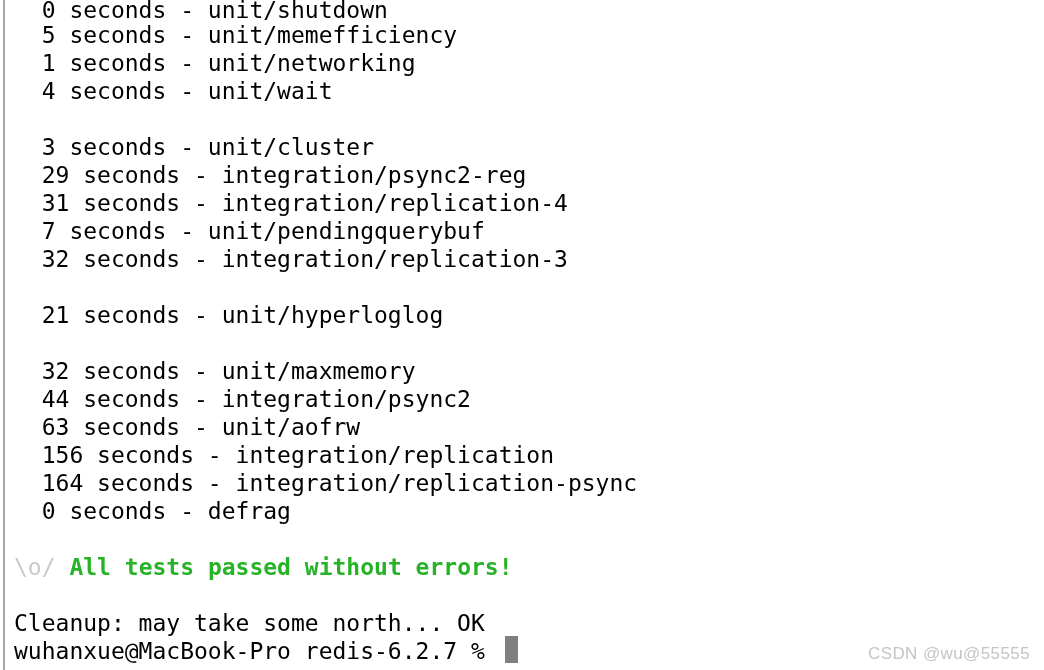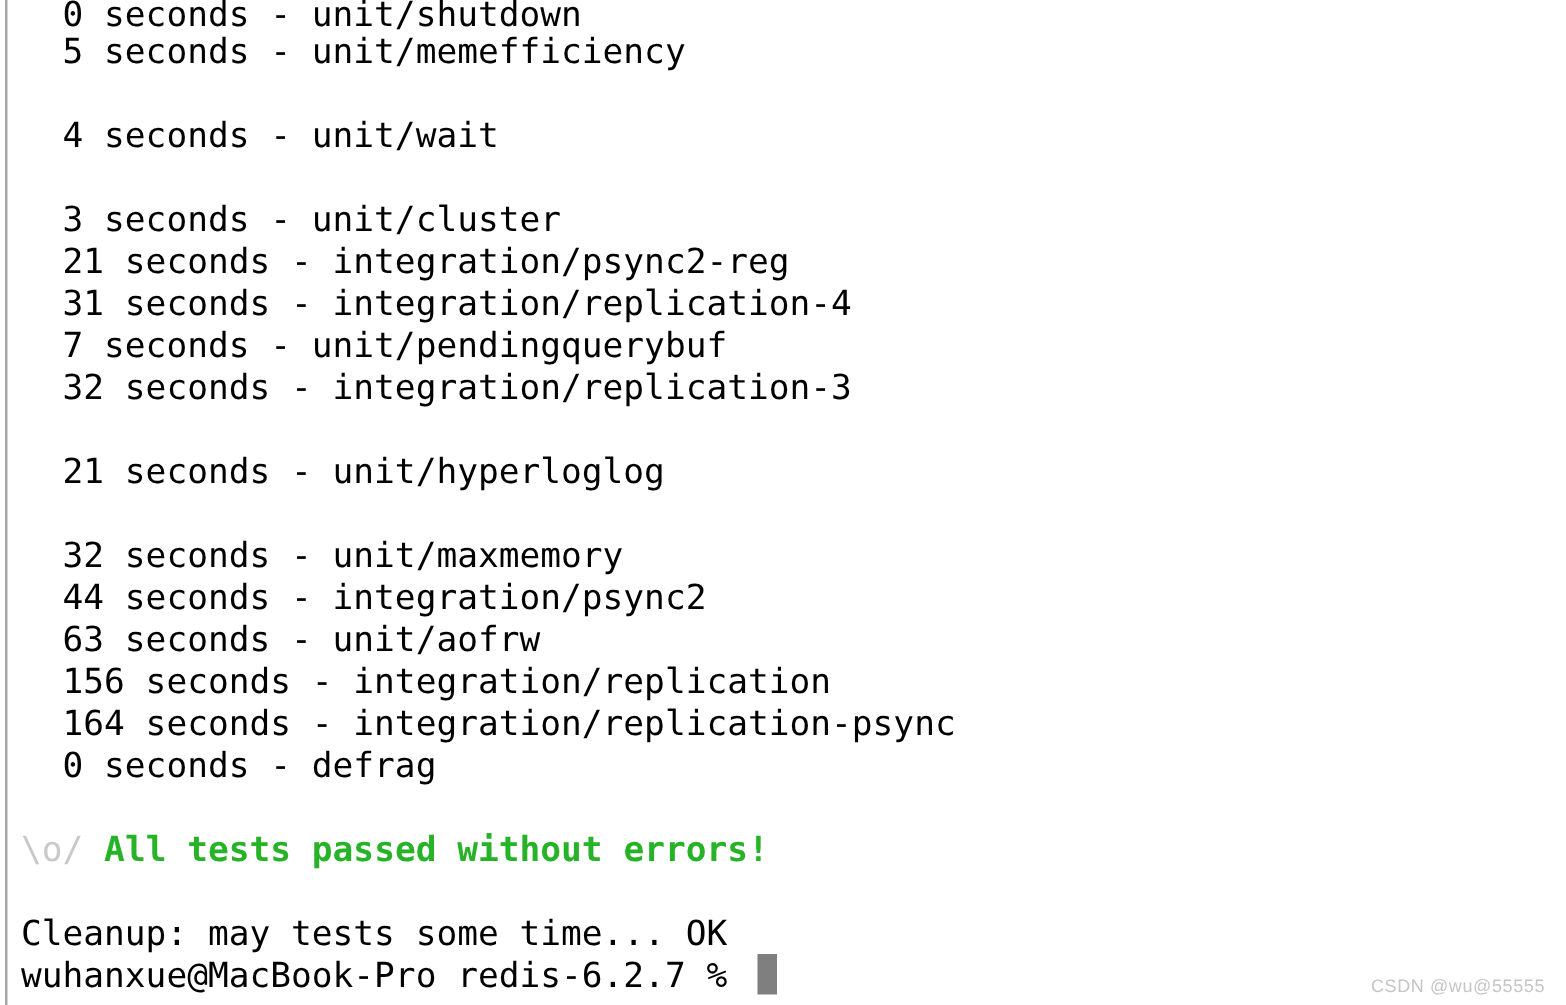--- a/index.html
+++ b/index.html
@@ -76,54 +76,55 @@
     background: #7f7f7f;
     top: 636px;
     left: 505px;
   }
 
   #watermark {
     position: absolute;
     right: 14px;
     bottom: 6px;
     font-family: "Liberation Sans", sans-serif;
-    font-size: 12px;
+    font-size: 17px;
     color: #c5c5c5;
     letter-spacing: 0.4px;
     white-space: pre;
   }
 </style>
 </head>
 <body>
 
 <div id="terminal">
 
   <div id="window-frame-edge"></div>
 
   <div id="screen">
 
     <div class="line indent" style="top:-4px;">  0 seconds - unit/shutdown</div>
     <div class="line indent" style="top:21px;">  5 seconds - unit/memefficiency</div>
+    <div class="line indent" style="top:49px;">  1 seconds - unit/networking</div>
     <div class="line indent" style="top:77px;">  4 seconds - unit/wait</div>
     <div class="line indent" style="top:133px;">  3 seconds - unit/cluster</div>
-    <div class="line indent" style="top:161px;">  21 seconds - integration/psync2-reg</div>
+    <div class="line indent" style="top:161px;">  29 seconds - integration/psync2-reg</div>
     <div class="line indent" style="top:189px;">  31 seconds - integration/replication-4</div>
     <div class="line indent" style="top:217px;">  7 seconds - unit/pendingquerybuf</div>
     <div class="line indent" style="top:245px;">  32 seconds - integration/replication-3</div>
     <div class="line indent" style="top:301px;">  21 seconds - unit/hyperloglog</div>
     <div class="line indent" style="top:357px;">  32 seconds - unit/maxmemory</div>
     <div class="line indent" style="top:385px;">  44 seconds - integration/psync2</div>
     <div class="line indent" style="top:413px;">  63 seconds - unit/aofrw</div>
     <div class="line indent" style="top:441px;">  156 seconds - integration/replication</div>
     <div class="line indent" style="top:469px;">  164 seconds - integration/replication-psync</div>
     <div class="line indent" style="top:497px;">  0 seconds - defrag</div>
 
     <div class="line" style="top:553px;"><span class="seg-dim">\o/</span><span> </span><span class="seg-ok">All tests passed without errors!</span></div>
 
-    <div class="line" style="top:609px;">Cleanup: may tests some time... OK</div>
+    <div class="line" style="top:609px;">Cleanup: may take some north... OK</div>
 
     <div class="line" style="top:637px;">wuhanxue@MacBook-Pro redis-6.2.7 %</div>
 
     <div id="cursor"></div>
 
   </div>
 
   <div id="watermark">CSDN @wu@55555</div>
 
 </div>

